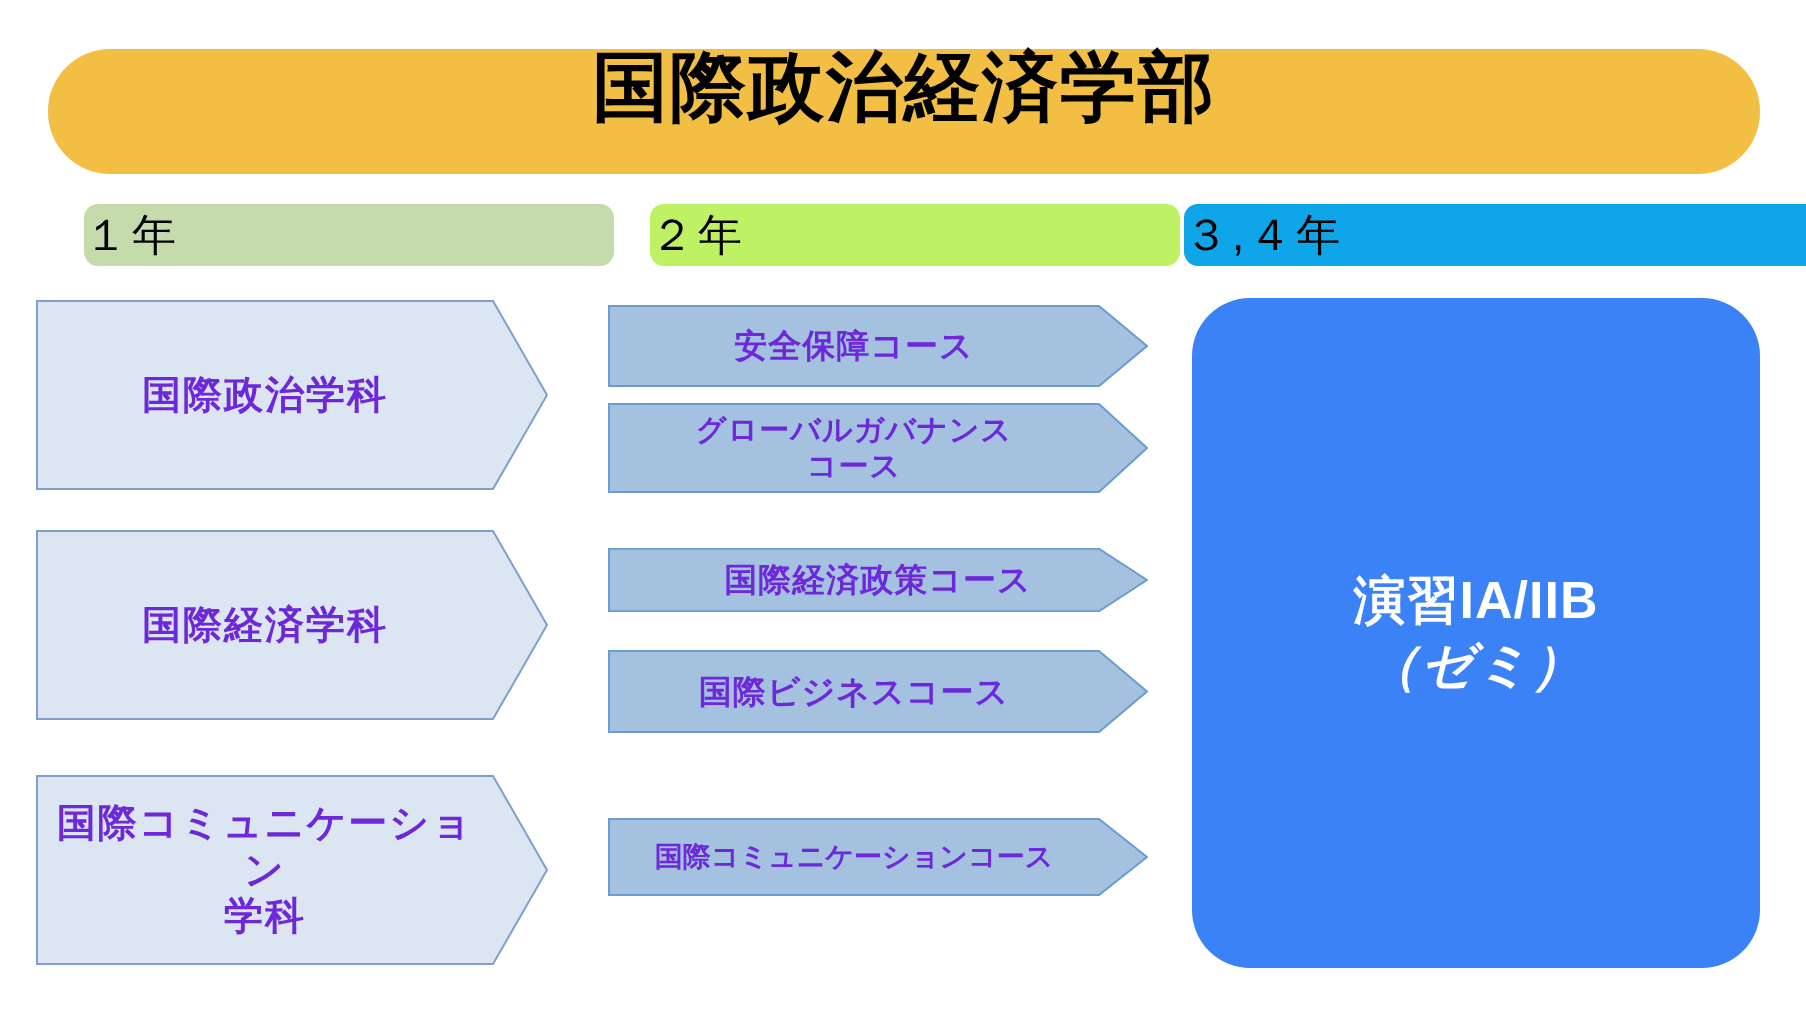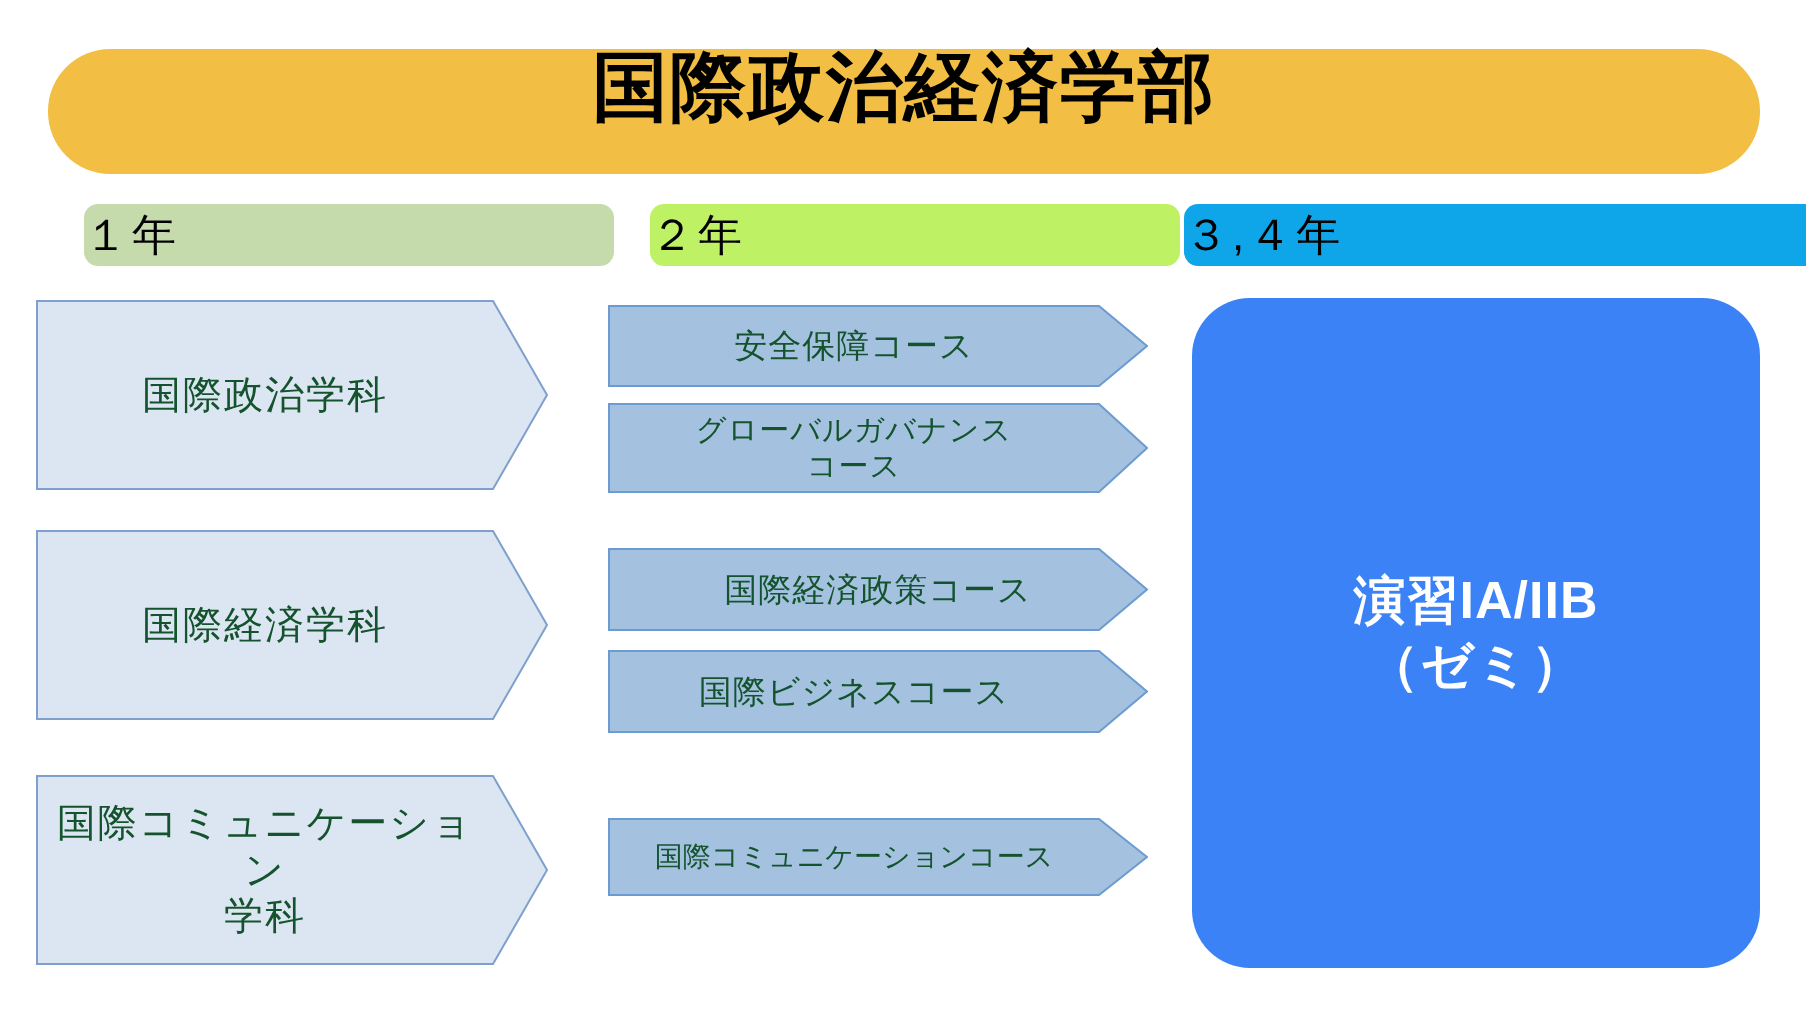--- a/index.html
+++ b/index.html
@@ -94,22 +94,22 @@
   .chev .chev-shape {
     position: absolute;
     inset: 0;
     width: 100%;
     height: 100%;
   }
   .chev .chev-label {
     position: relative;
     z-index: 2;
     line-height: 1.2;
-    color: #14532d;
-    font-weight: 400;
+    color: #6d28d9;
+    font-weight: 700;
   }
 
   .dept {
     left: 36px;
     width: 512px;
   }
   .dept .chev-label {
     font-size: 39px;
     letter-spacing: 2px;
     padding-right: 54px;
@@ -125,21 +125,21 @@
     width: 540px;
   }
   .course .chev-label {
     font-size: 33px;
     letter-spacing: 1px;
     padding-right: 48px;
     max-width: 470px;
   }
   .course-1 { top: 305px; height: 82px; }
   .course-2 { top: 403px; height: 90px; text-align: center; }
-  .course-3 { top: 548px; height: 83px; padding-left: 48px; }
+  .course-3 { top: 548px; height: 64px; padding-left: 48px; }
   .course-4 { top: 650px; height: 83px; }
   .course-5 { top: 818px; height: 78px; }
   .course-5 .chev-label {
     font-size: 28px;
     letter-spacing: 0px;
     max-width: 490px;
   }
   .course-2 .chev-label {
     font-size: 30px;
   }
@@ -162,20 +162,21 @@
   .seminar .seminar-label {
     color: #ffffff;
     font-weight: 700;
     font-size: 52px;
     line-height: 1.25;
     letter-spacing: 1px;
   }
   .seminar .seminar-label .line2 {
     display: block;
     letter-spacing: 2px;
+    font-style: italic;
   }
 </style>
 </head>
 <body>
 
 <div class="stage">
 
   <div class="title-banner">
     <span class="title-text">国際政治経済学部</span>
   </div>

